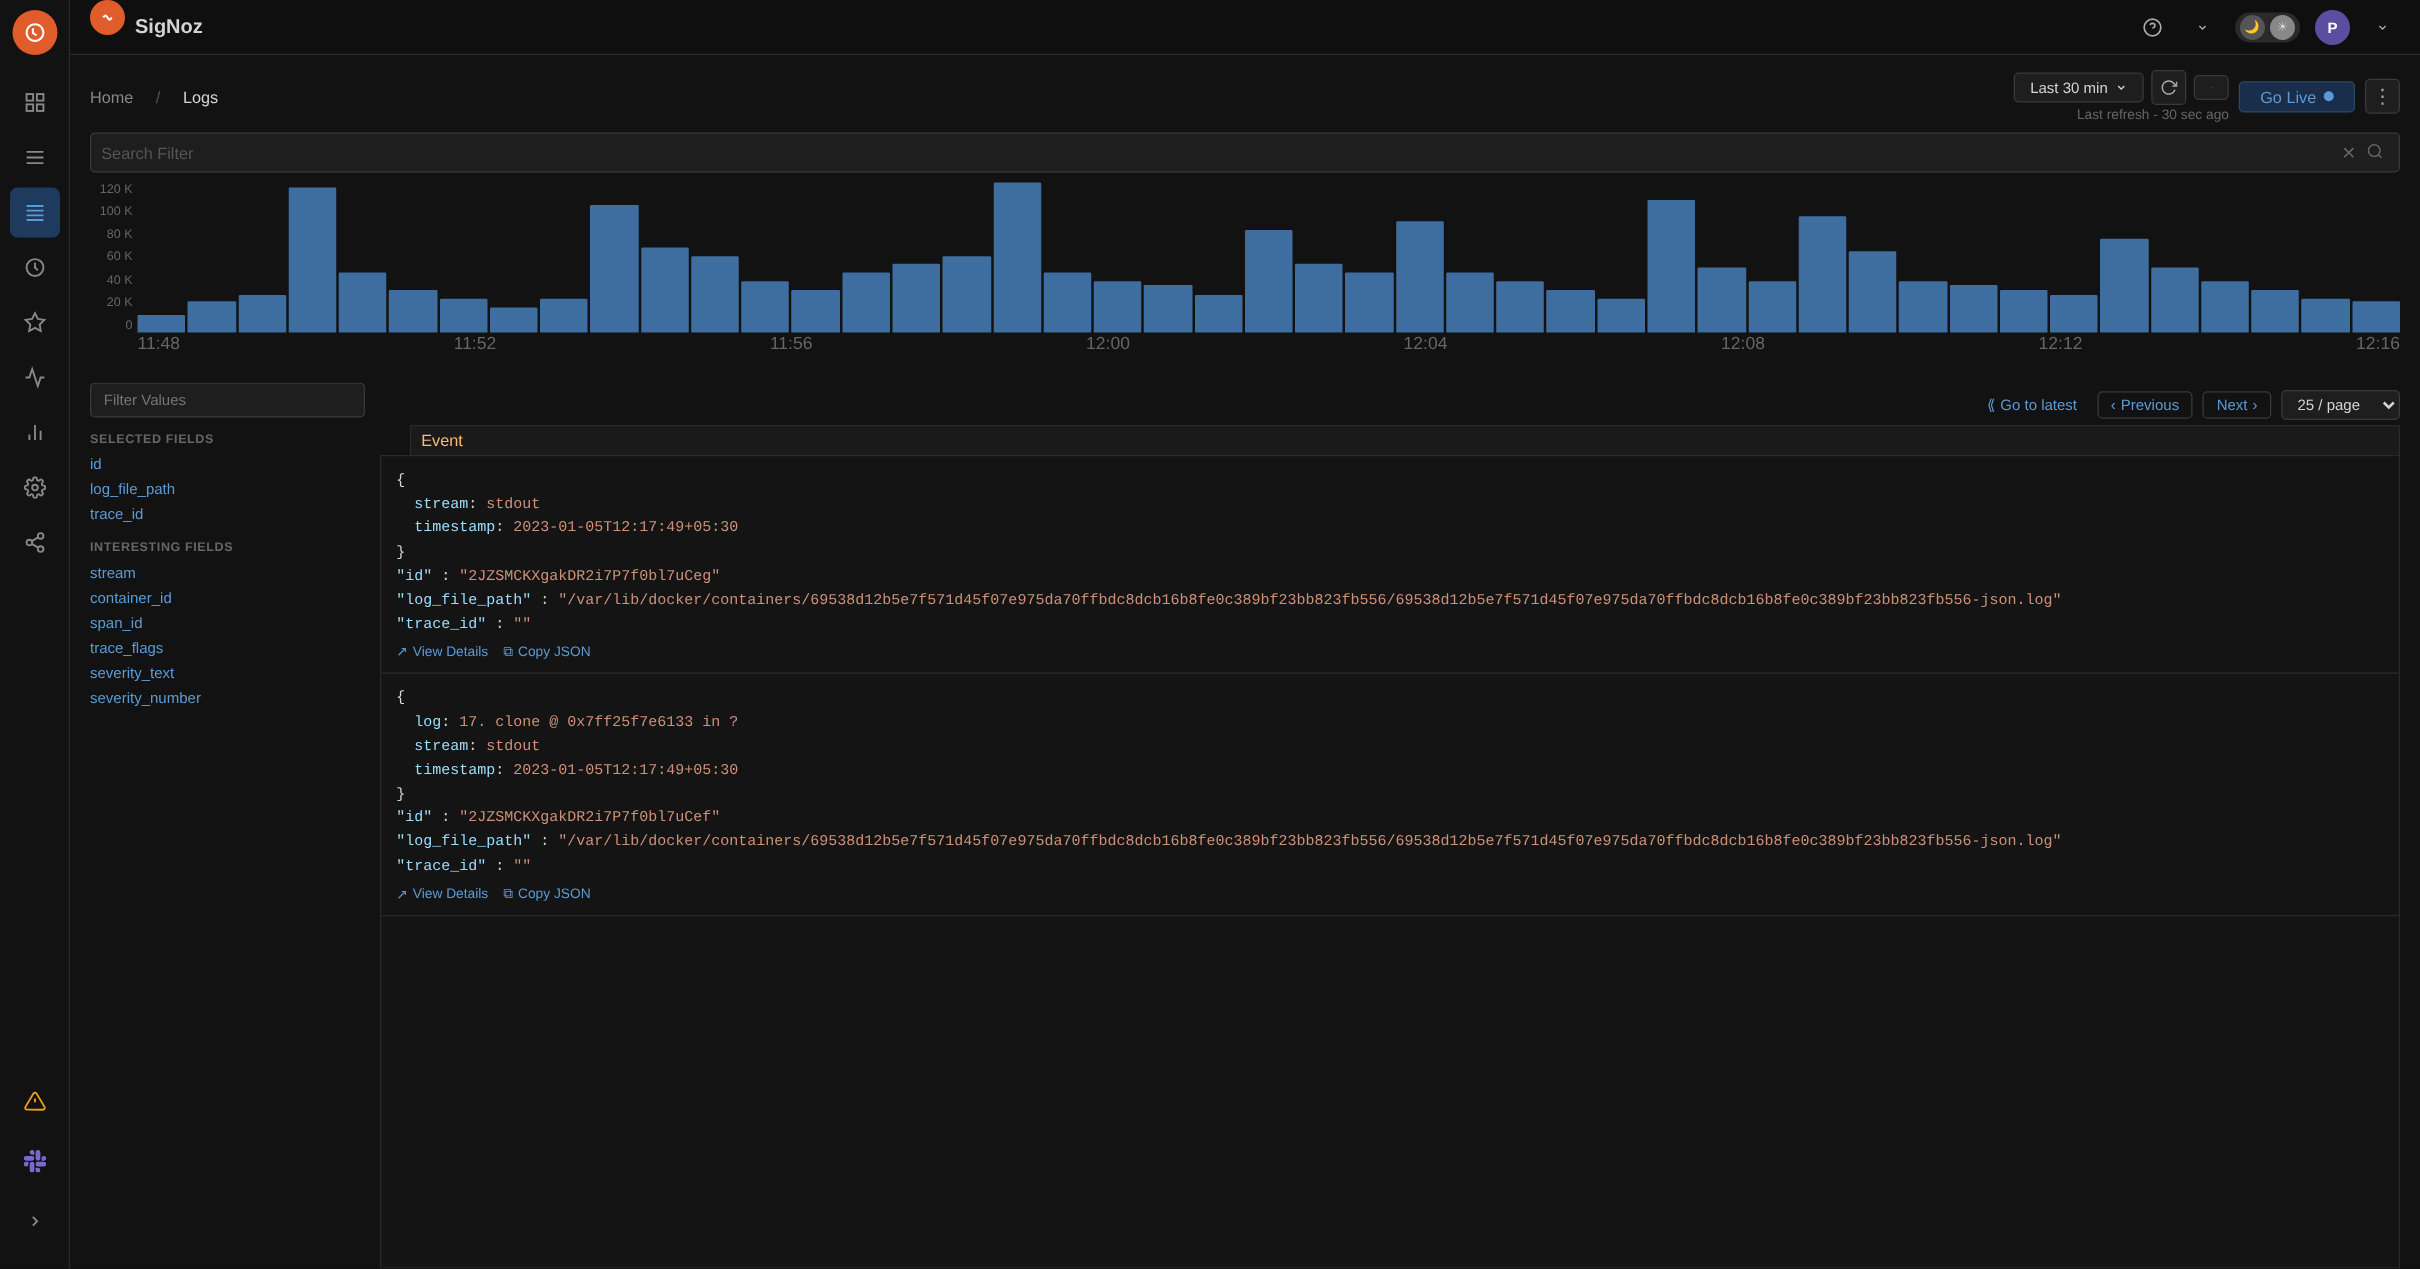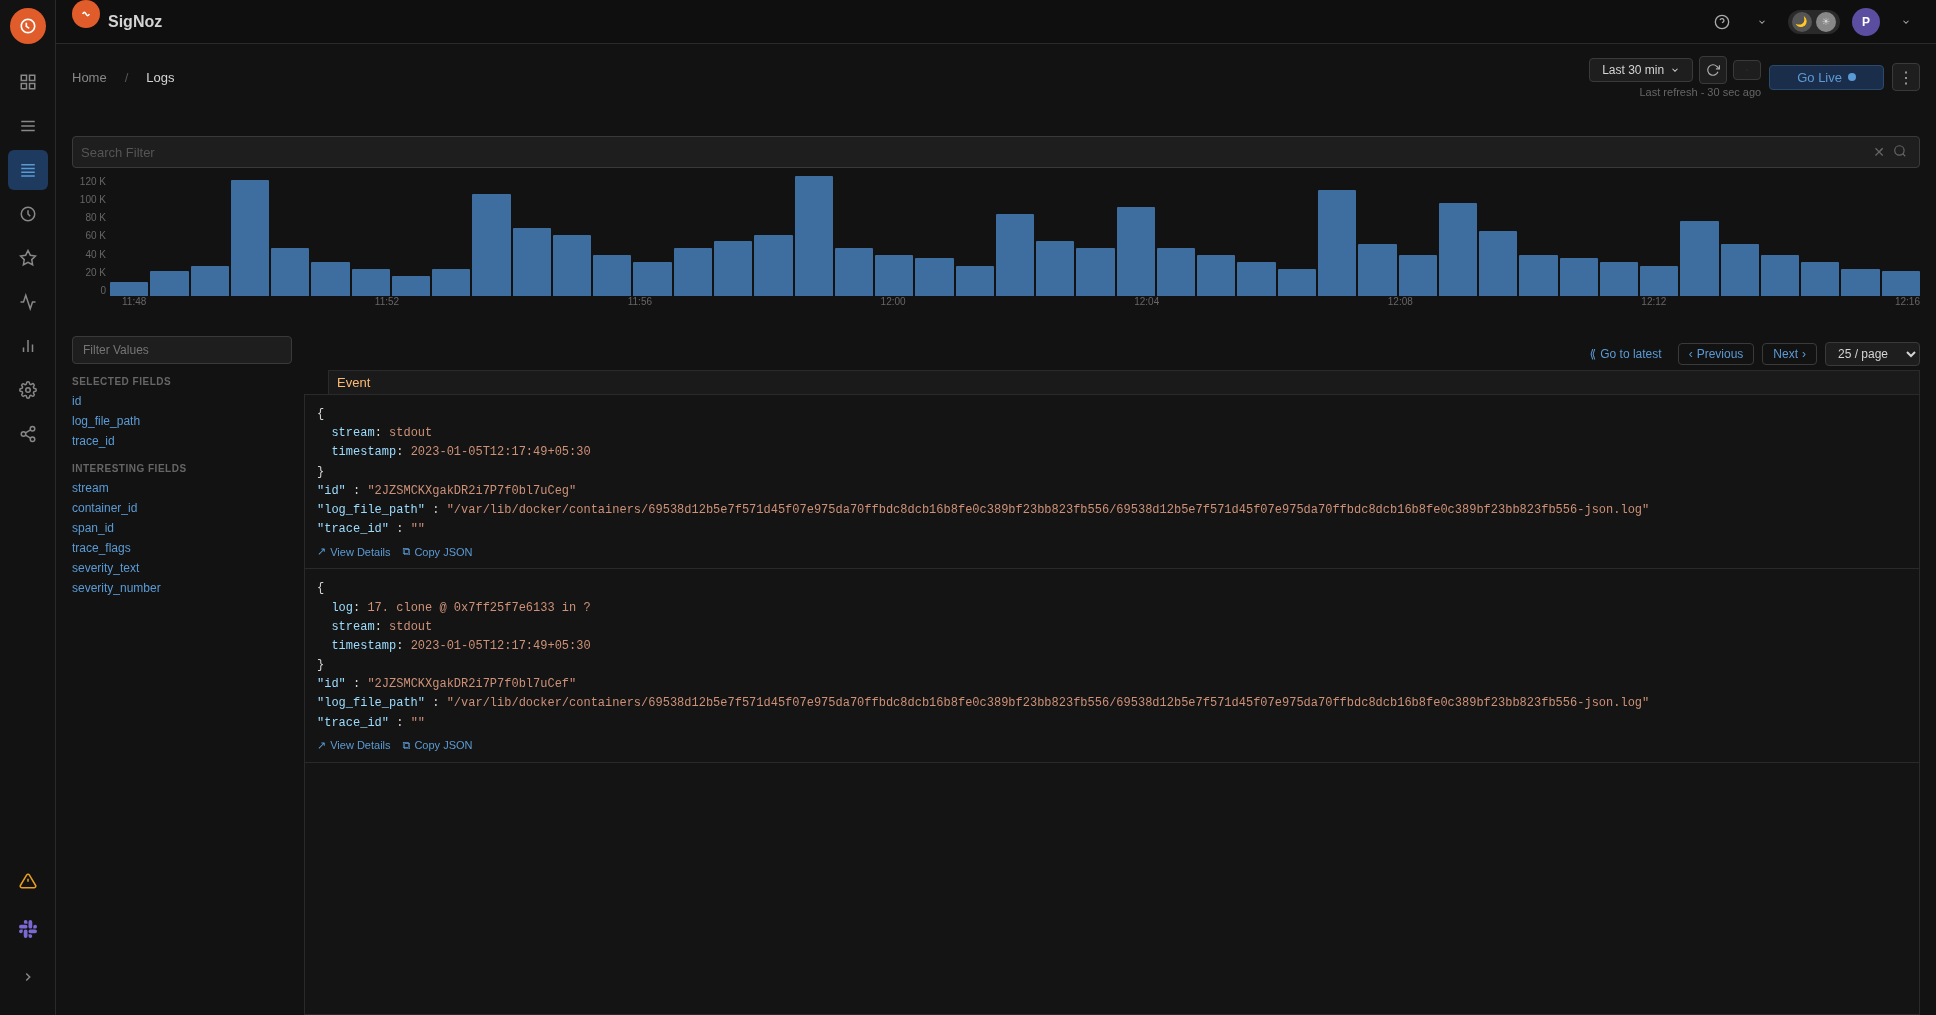--- a/index.html
+++ b/index.html
@@ -185,21 +185,21 @@
       font-size: 14px;
     }
     .refresh-text {
       font-size: 11px;
       color: #666;
     }
     .go-live-btn {
       background: #1a2d4a;
       border: 1px solid #2a4a6a;
       color: #5b9bd5;
-      padding: 4px 27px;
+      padding: 4px 16px;
       border-radius: 4px;
       cursor: pointer;
       font-size: 13px;
       display: flex;
       align-items: center;
       gap: 6px;
     }
     .go-live-dot { width: 8px; height: 8px; background: #5b9bd5; border-radius: 50%; }
 
     
@@ -211,21 +211,20 @@
     }
     .search-input-wrap {
       flex: 1;
       background: #1e1e1e;
       border: 1px solid #3a3a3a;
       border-radius: 4px;
       display: flex;
       align-items: center;
       padding: 0 8px;
       height: 32px;
-      margin-top: 30px;
     }
     .search-input {
       background: transparent;
       border: none;
       outline: none;
       color: #d4d4d4;
       font-size: 13px;
       flex: 1;
     }
     .search-input::placeholder { color: #555; }
@@ -290,21 +289,21 @@
     }
     .chart-x-labels {
       position: absolute;
       left: 38px;
       right: 0;
       bottom: 0;
       height: 20px;
       display: flex;
       justify-content: space-between;
     }
-    .chart-x-label { font-size: 10px; color: #666; margin-left: 12px; }
+    .chart-x-label { font-size: 14px; color: #666; }
 
     
     .logs-body {
       flex: 1;
       display: flex;
       overflow: hidden;
       padding: 0 16px;
       gap: 12px;
     }
 

